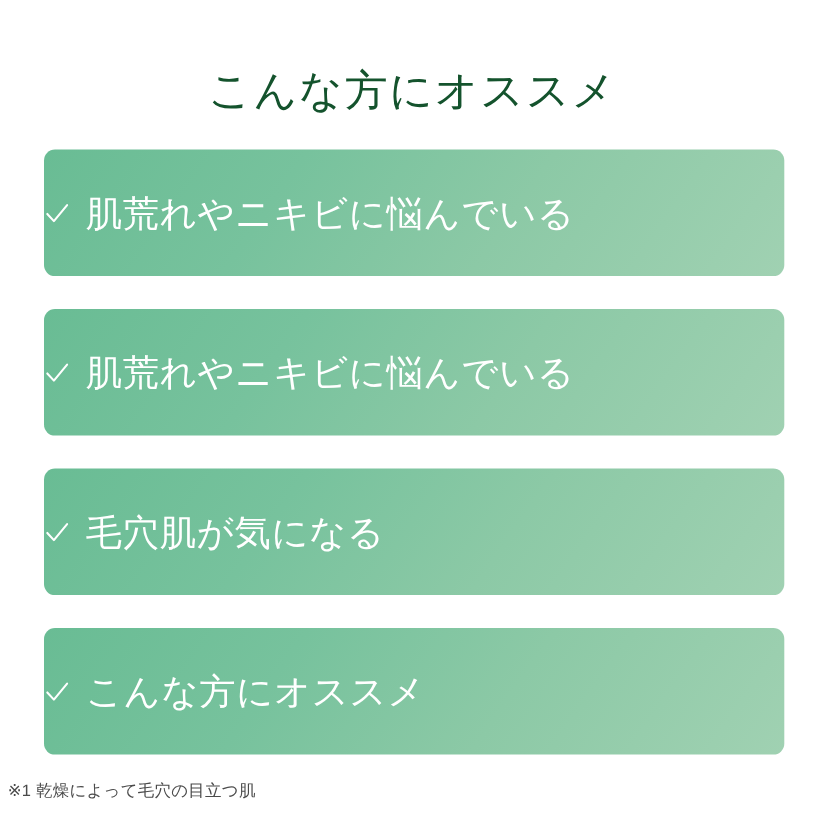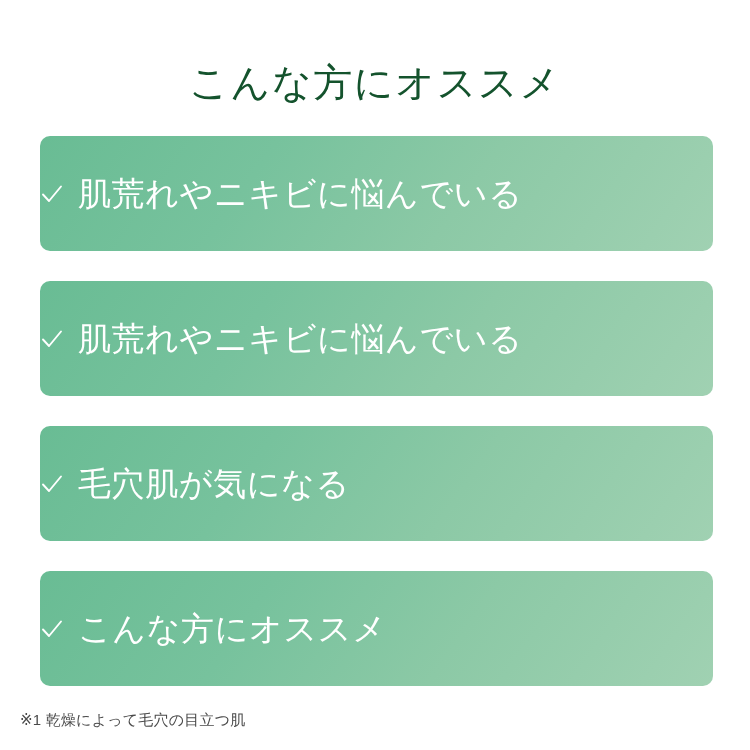--- a/index.html
+++ b/index.html
@@ -77,21 +77,21 @@
     line-height: 40px;
     font-weight: 300;
     color: #ffffff;
     letter-spacing: 0.6px;
     white-space: nowrap;
   }
 
   
   .footnote {
     position: absolute;
-    left: 20px;
+    left: 7px;
     top: 709px;
     font-size: 15px;
     line-height: 22px;
     font-weight: 400;
     color: #4a4a4a;
     letter-spacing: 0.2px;
     white-space: nowrap;
   }
 </style>
 </head>

